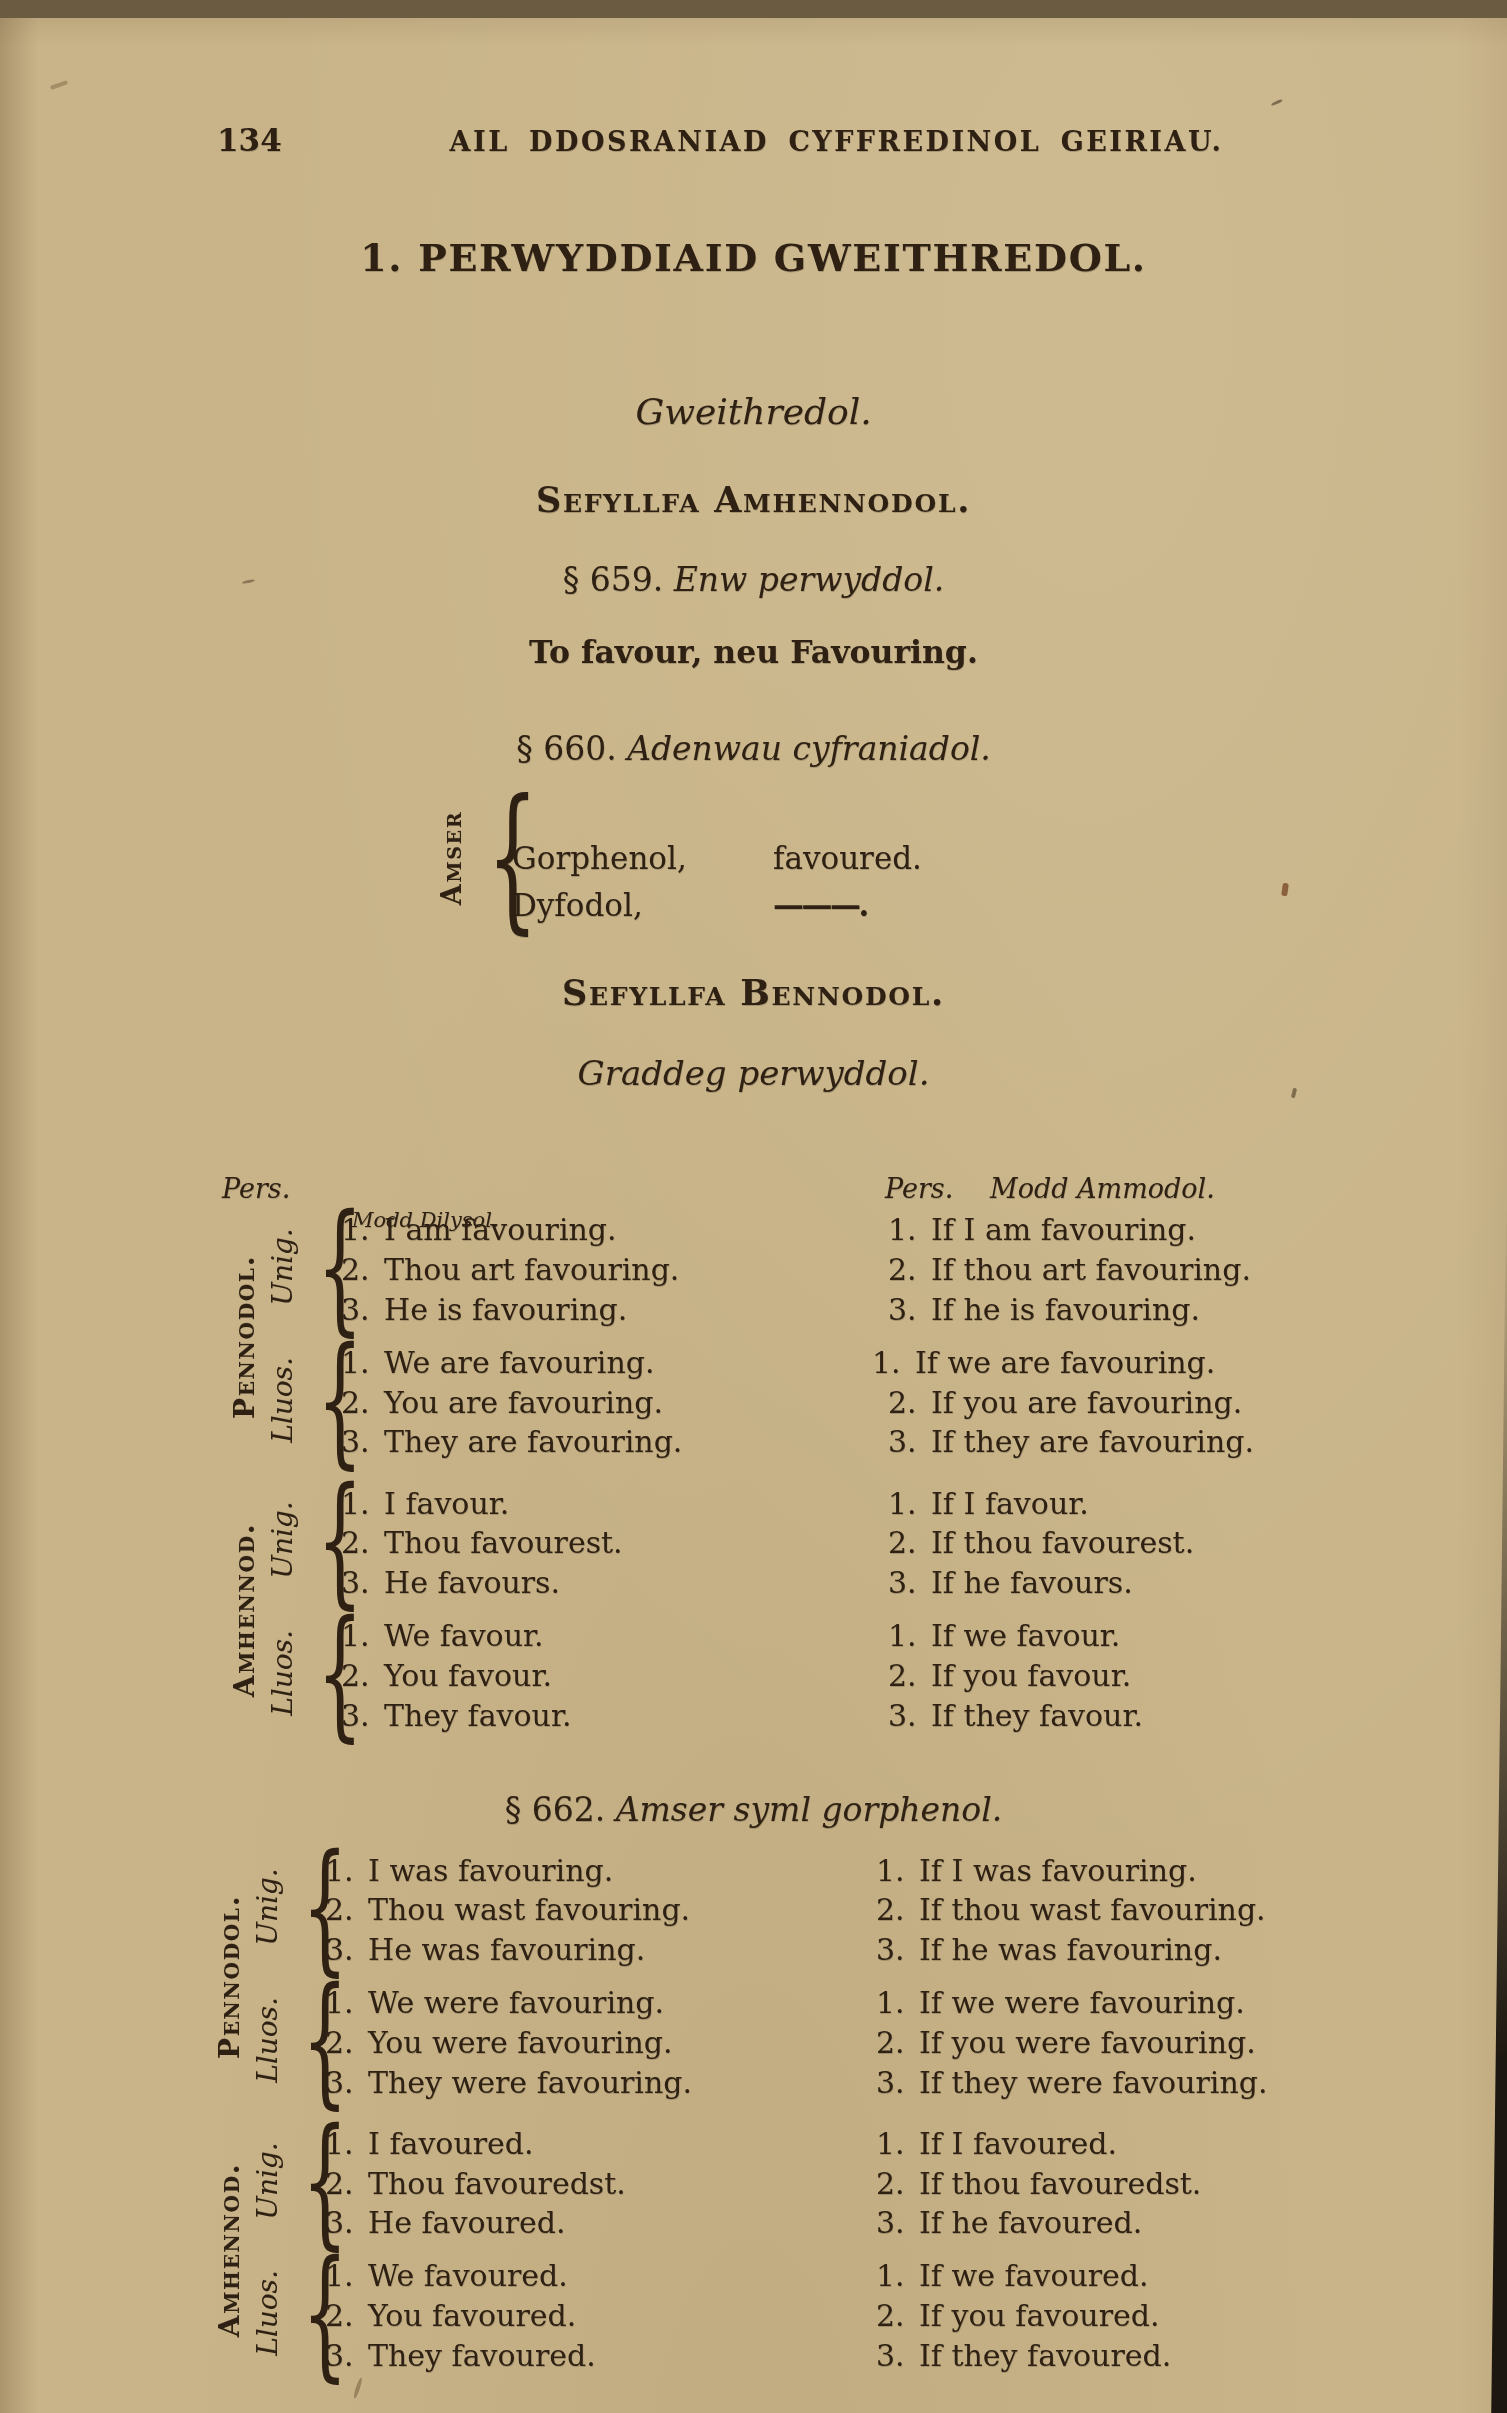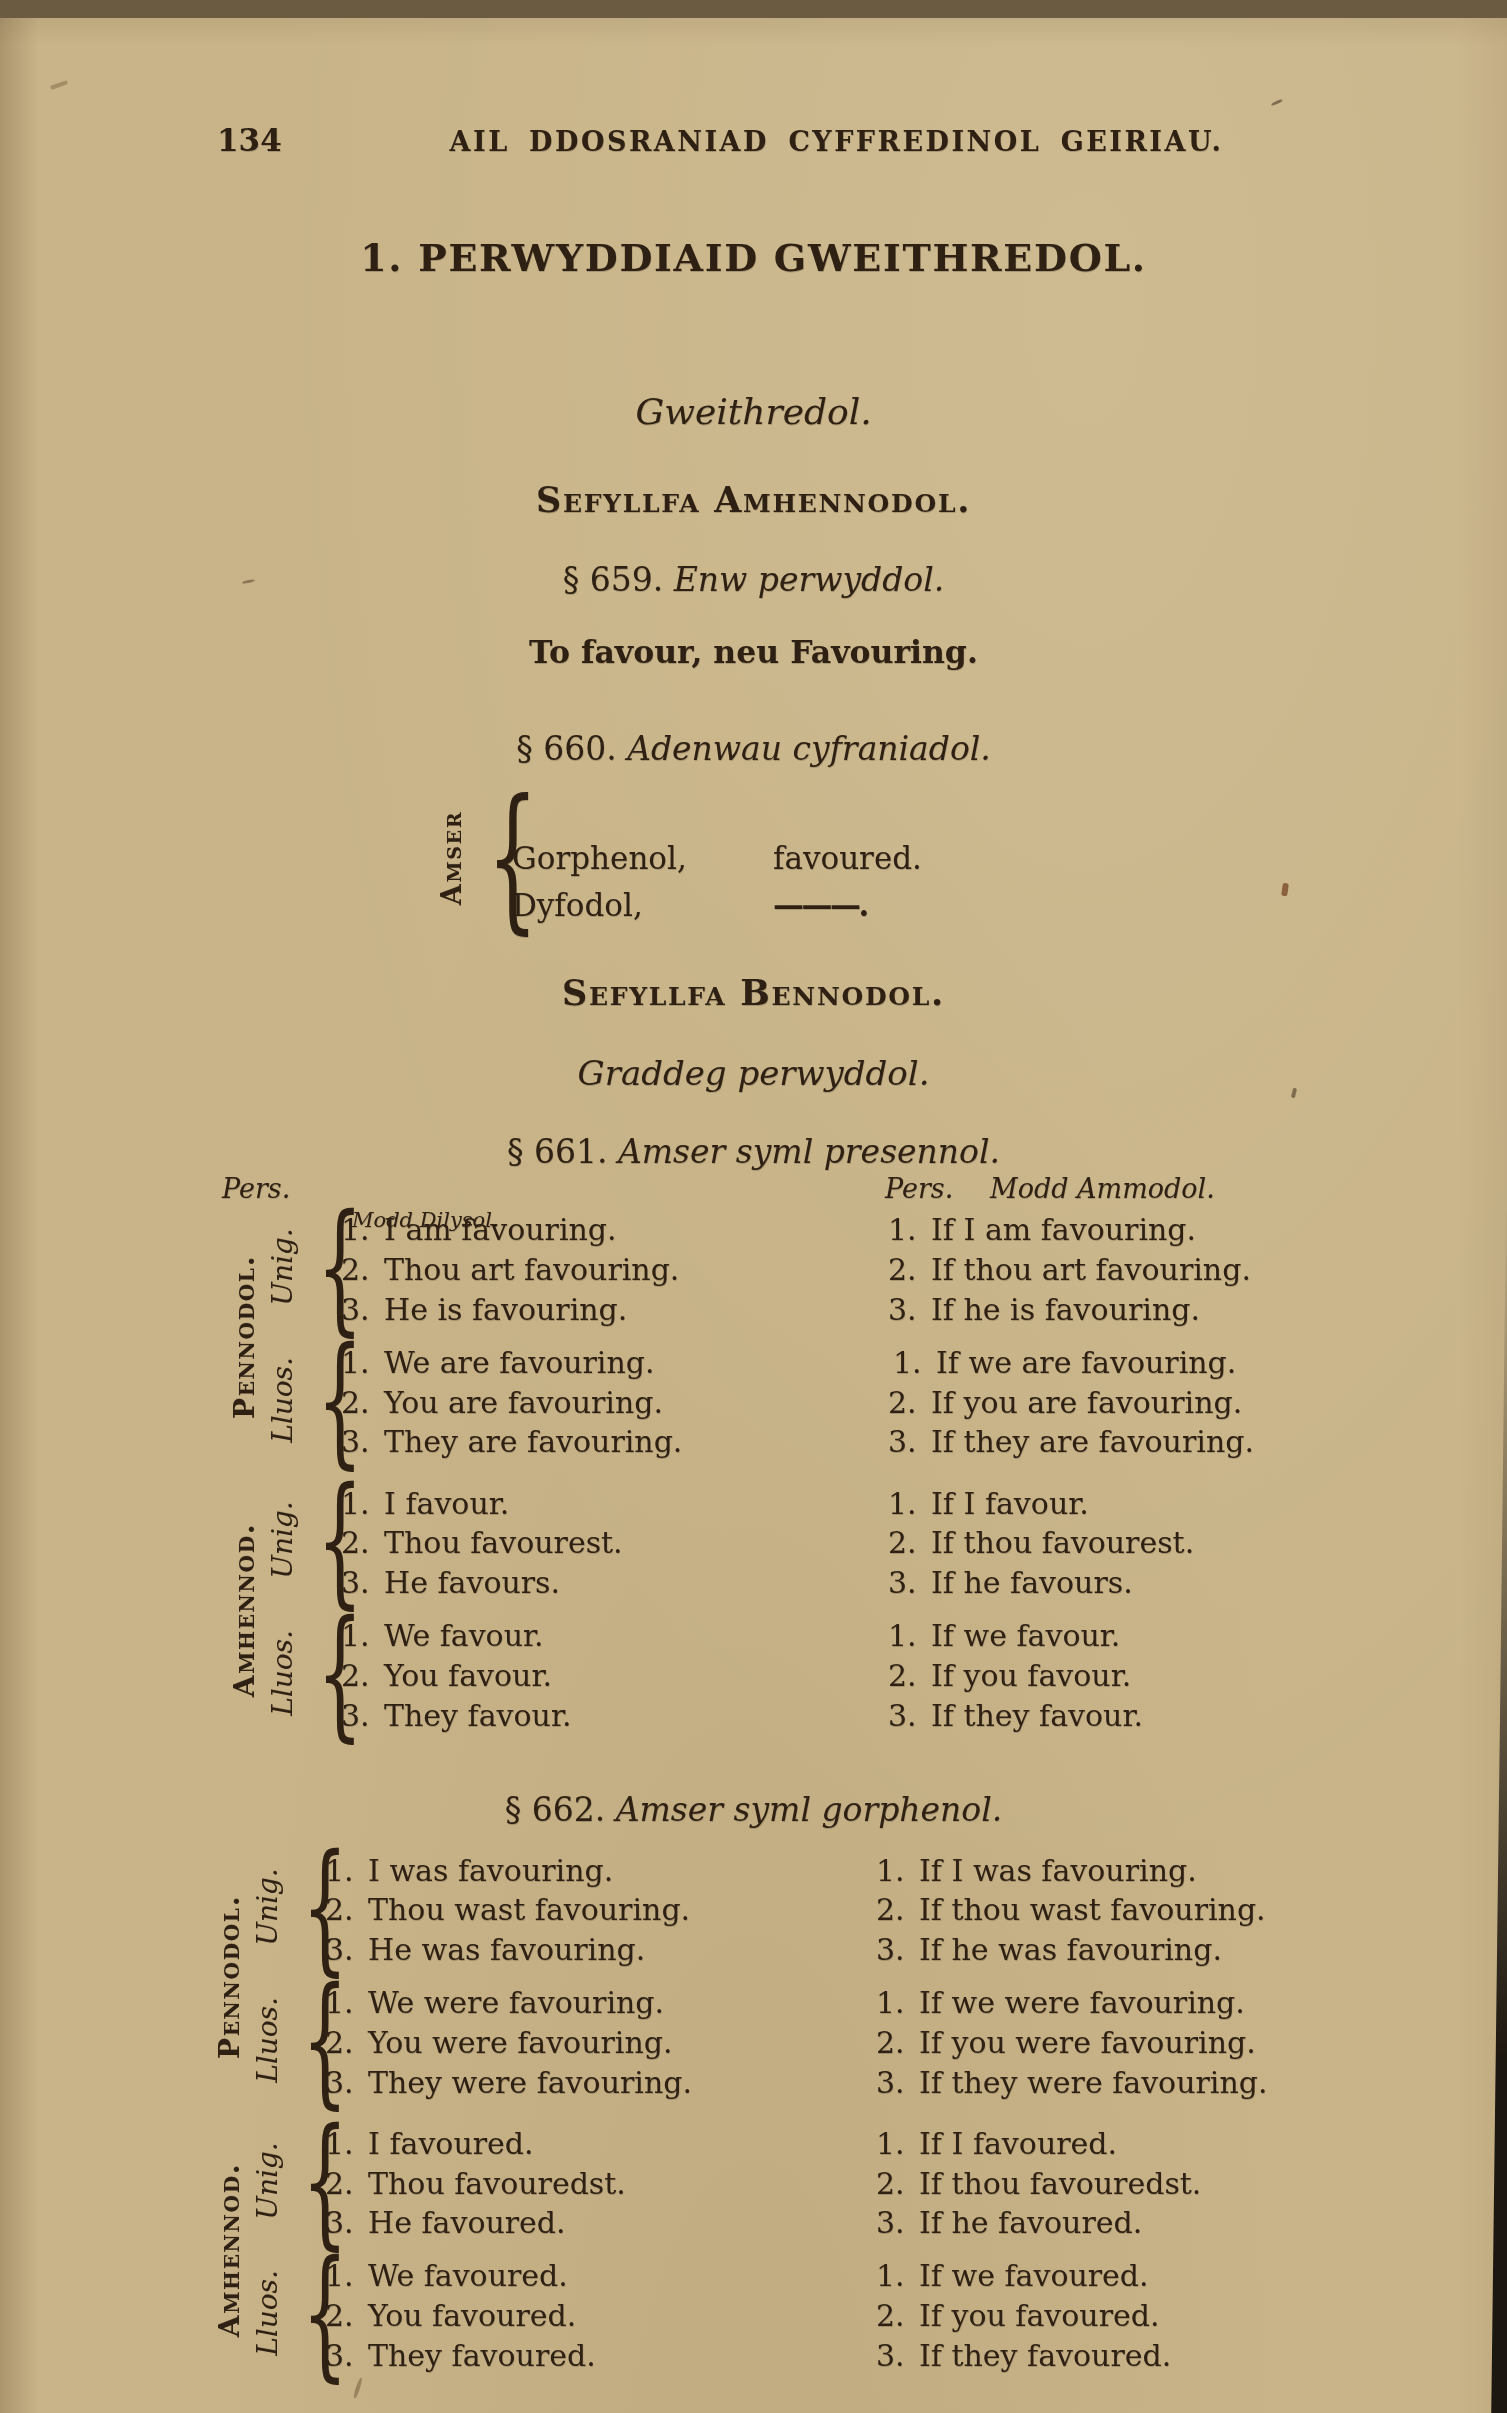--- a/index.html
+++ b/index.html
@@ -81,24 +81,20 @@
   <div class="row ink" style="left:512px;top:822px;font-size:31px;">
     <span style="display:inline-block;width:261px;">Gorphenol,</span><span>favoured.</span>
   </div>
   <div class="row ink" style="left:512px;top:869px;font-size:31px;">
     <span style="display:inline-block;width:261px;">Dyfodol,</span><span class="fused">———.</span>
   </div>
 
   <div class="c ink sc b" style="top:954px;font-size:35px;">Sefyllfa Bennodol.</div>
   <div class="c ink it" style="top:1035px;font-size:34px;">Graddeg perwyddol.</div>
 
-  <div class="c ink" style="top:1114px;font-size:33px;">
-    <span>§ 661.</span>
-    <span class="it">Amser syml presennol.</span>
-  </div>
 
   <div class="abs ink it" style="left:222px;top:1155px;font-size:27px;">Pers.</div>
   <div class="abs ink it" style="left:352px;top:1190px;font-size:21px;">Modd Dilysol.</div>
   <div class="abs ink it" style="left:885px;top:1155px;font-size:27px;">Pers.</div>
   <div class="abs ink it" style="left:990px;top:1155px;font-size:27px;">Modd Ammodol.</div>
 
   <div class="vert ink sc b" style="left:244px;top:1319px;font-size:28px;">Pennodol.</div>
   <div class="vert ink it" style="left:282px;top:1249px;font-size:28px;">Unig.</div>
   <div class="brace ink" style="left:303px;top:1186px;">{</div>
   <div class="vert ink it" style="left:282px;top:1382px;font-size:28px;">Lluos.</div>
@@ -107,21 +103,21 @@
   <div class="row ink" style="left:341px;top:1194px;"><span class="num">1.</span><span>I am favouring.</span></div>
   <div class="row ink" style="left:341px;top:1234px;"><span class="num">2.</span><span>Thou art favouring.</span></div>
   <div class="row ink" style="left:341px;top:1274px;"><span class="num">3.</span><span>He is favouring.</span></div>
   <div class="row ink" style="left:888px;top:1194px;"><span class="num">1.</span><span>If I am favouring.</span></div>
   <div class="row ink" style="left:888px;top:1234px;"><span class="num">2.</span><span>If thou art favouring.</span></div>
   <div class="row ink" style="left:888px;top:1274px;"><span class="num">3.</span><span>If he is favouring.</span></div>
 
   <div class="row ink" style="left:341px;top:1327px;"><span class="num">1.</span><span>We are favouring.</span></div>
   <div class="row ink" style="left:341px;top:1367px;"><span class="num">2.</span><span>You are favouring.</span></div>
   <div class="row ink" style="left:341px;top:1406px;"><span class="num">3.</span><span>They are favouring.</span></div>
-  <div class="row ink" style="left:893px;top:1327px;"><span class="num">1.</span><span>If we are favouring.</span></div>
+  <div class="row ink" style="left:872px;top:1327px;"><span class="num">1.</span><span>If we are favouring.</span></div>
   <div class="row ink" style="left:888px;top:1367px;"><span class="num">2.</span><span>If you are favouring.</span></div>
   <div class="row ink" style="left:888px;top:1406px;"><span class="num">3.</span><span>If they are favouring.</span></div>
 
   <div class="vert ink sc b" style="left:244px;top:1592px;font-size:28px;">Amhennod.</div>
   <div class="vert ink it" style="left:282px;top:1522px;font-size:28px;">Unig.</div>
   <div class="brace ink" style="left:303px;top:1459px;">{</div>
   <div class="vert ink it" style="left:282px;top:1655px;font-size:28px;">Lluos.</div>
   <div class="brace ink" style="left:303px;top:1592px;">{</div>
 
   <div class="row ink" style="left:341px;top:1468px;"><span class="num">1.</span><span>I favour.</span></div>

